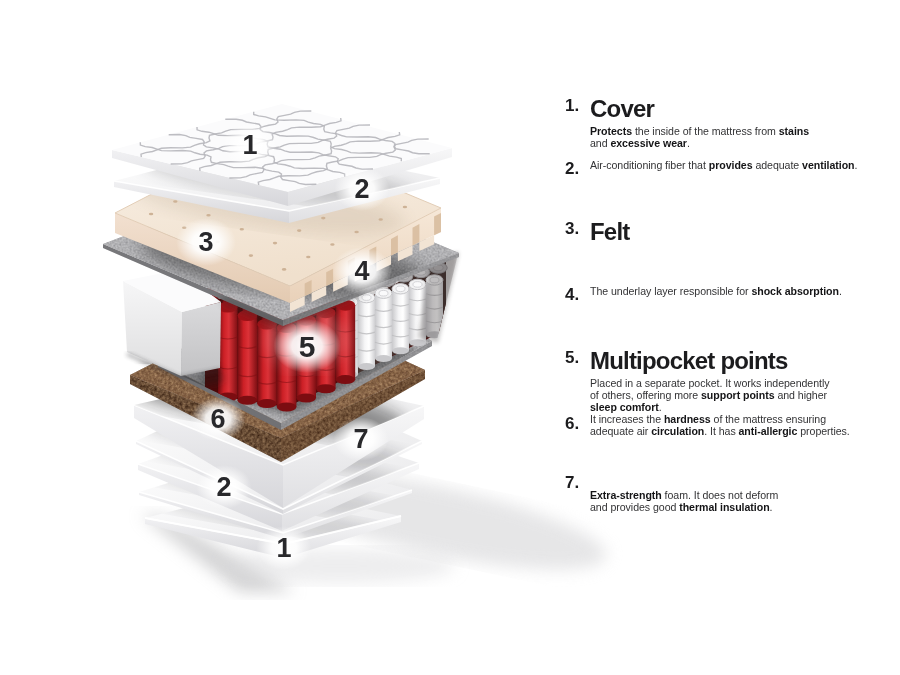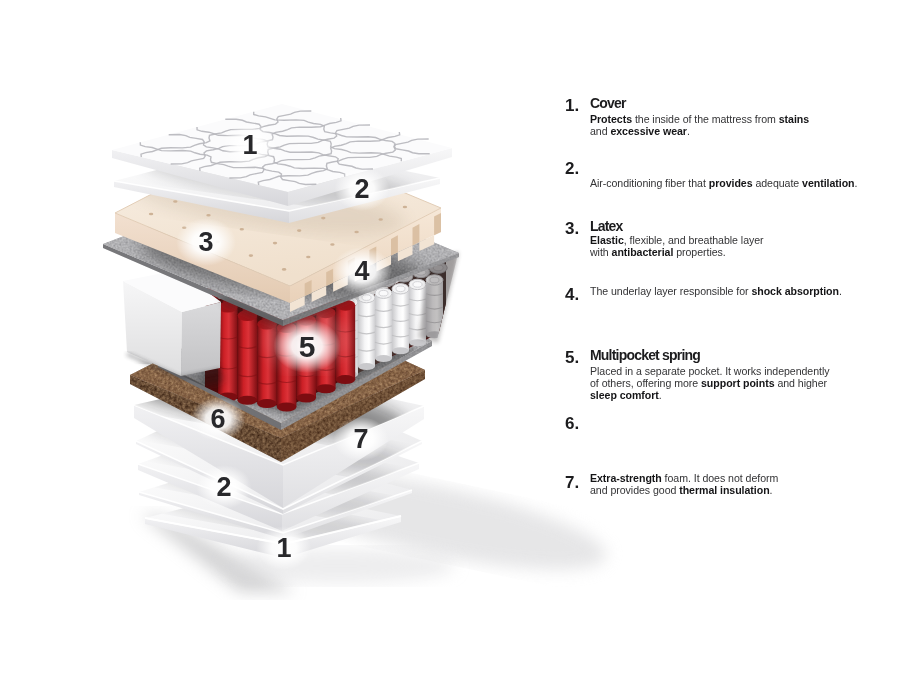--- a/index.html
+++ b/index.html
@@ -1,20 +1,20 @@
 <!DOCTYPE html>
 <html><head><meta charset="utf-8">
 <style>
 html,body{margin:0;padding:0;background:#ffffff;}
 #page{position:relative;width:900px;height:675px;overflow:hidden;background:#fff;
   font-family:"Liberation Sans",sans-serif;}
 #art{position:absolute;left:0;top:0;}
 .item{position:absolute;left:565px;width:320px;color:#1c1c1e;}
 .num{position:absolute;left:0;top:1px;font-size:17px;font-weight:bold;}
-.head{margin-left:25px;font-size:14px;font-weight:bold;letter-spacing:-0.8px;}
+.head{margin-left:25px;font-size:24px;font-weight:bold;letter-spacing:-0.8px;}
 .body{margin-left:25px;font-size:10.6px;line-height:12px;color:#333335;letter-spacing:-0.05px;}
 .body b{color:#151517;}
 </style></head>
 <body>
 <div id="page">
 
 <div id="art"><svg width="900" height="675" viewBox="0 0 900 675">
 <defs>
   <radialGradient id="glow" cx="50%" cy="50%" r="50%">
     <stop offset="0%" stop-color="#ffffff" stop-opacity="1"></stop>
@@ -491,35 +491,35 @@
         </g>
       </svg></div>
 
 <div class="item" style="top:95px">
   <span class="num">1.</span>
   <div class="head">Cover</div>
   <div class="body" style="margin-top:2px"><b>Protects</b> the inside of the mattress from <b>stains</b><br>and <b>excessive wear</b>.</div>
 </div>
 <div class="item" style="top:158px">
   <span class="num">2.</span>
-  <div class="body" style="margin-top:19px">Air-conditioning fiber that <b>provides</b> adequate <b>ventilation</b>.</div>
+  <div class="body" style="margin-top:1px">Air-conditioning fiber that <b>provides</b> adequate <b>ventilation</b>.</div>
 </div>
 <div class="item" style="top:218px">
   <span class="num">3.</span>
-  <div class="head">Latex</div>
-  <div class="body" style="margin-top:0px"><b>Elastic</b>, flexible, and breathable layer<br>with <b>antibacterial</b> properties.</div>
+  <div class="head">Felt</div>
 </div>
 <div class="item" style="top:284px">
   <span class="num">4.</span>
   <div class="body" style="margin-top:1px">The underlay layer responsible for <b>shock absorption</b>.</div>
 </div>
 <div class="item" style="top:347px">
   <span class="num">5.</span>
-  <div class="head">Multipocket spring</div>
+  <div class="head">Multipocket points</div>
   <div class="body" style="margin-top:2px">Placed in a separate pocket. It works independently<br>of others, offering more <b>support points</b> and higher<br><b>sleep comfort</b>.</div>
 </div>
 <div class="item" style="top:413px">
   <span class="num">6.</span>
+  <div class="body" style="margin-top:0px">It increases the <b>hardness</b> of the mattress ensuring<br>adequate air <b>circulation</b>. It has <b>anti-allergic</b> properties.</div>
 </div>
 <div class="item" style="top:472px">
   <span class="num">7.</span>
-  <div class="body" style="margin-top:0px"><b>Extra-strength</b> foam. It does not deform<br>and provides good <b>thermal insulation</b>.</div>
+  <div class="body" style="margin-top:17px"><b>Extra-strength</b> foam. It does not deform<br>and provides good <b>thermal insulation</b>.</div>
 </div>
 </div>
 </body></html>

